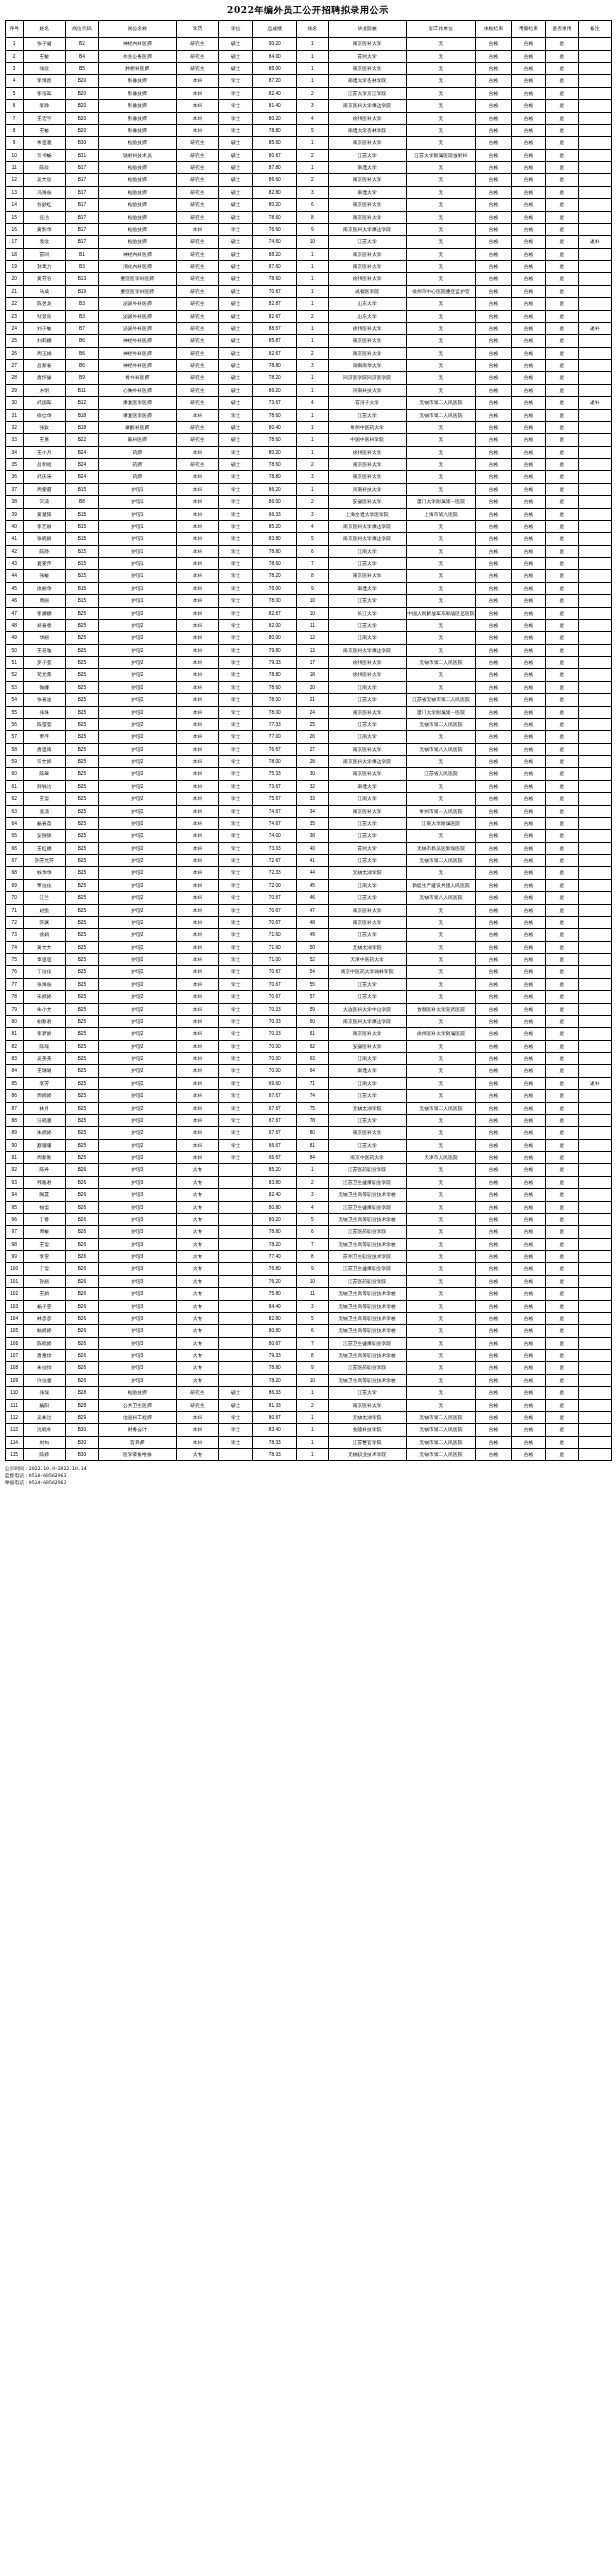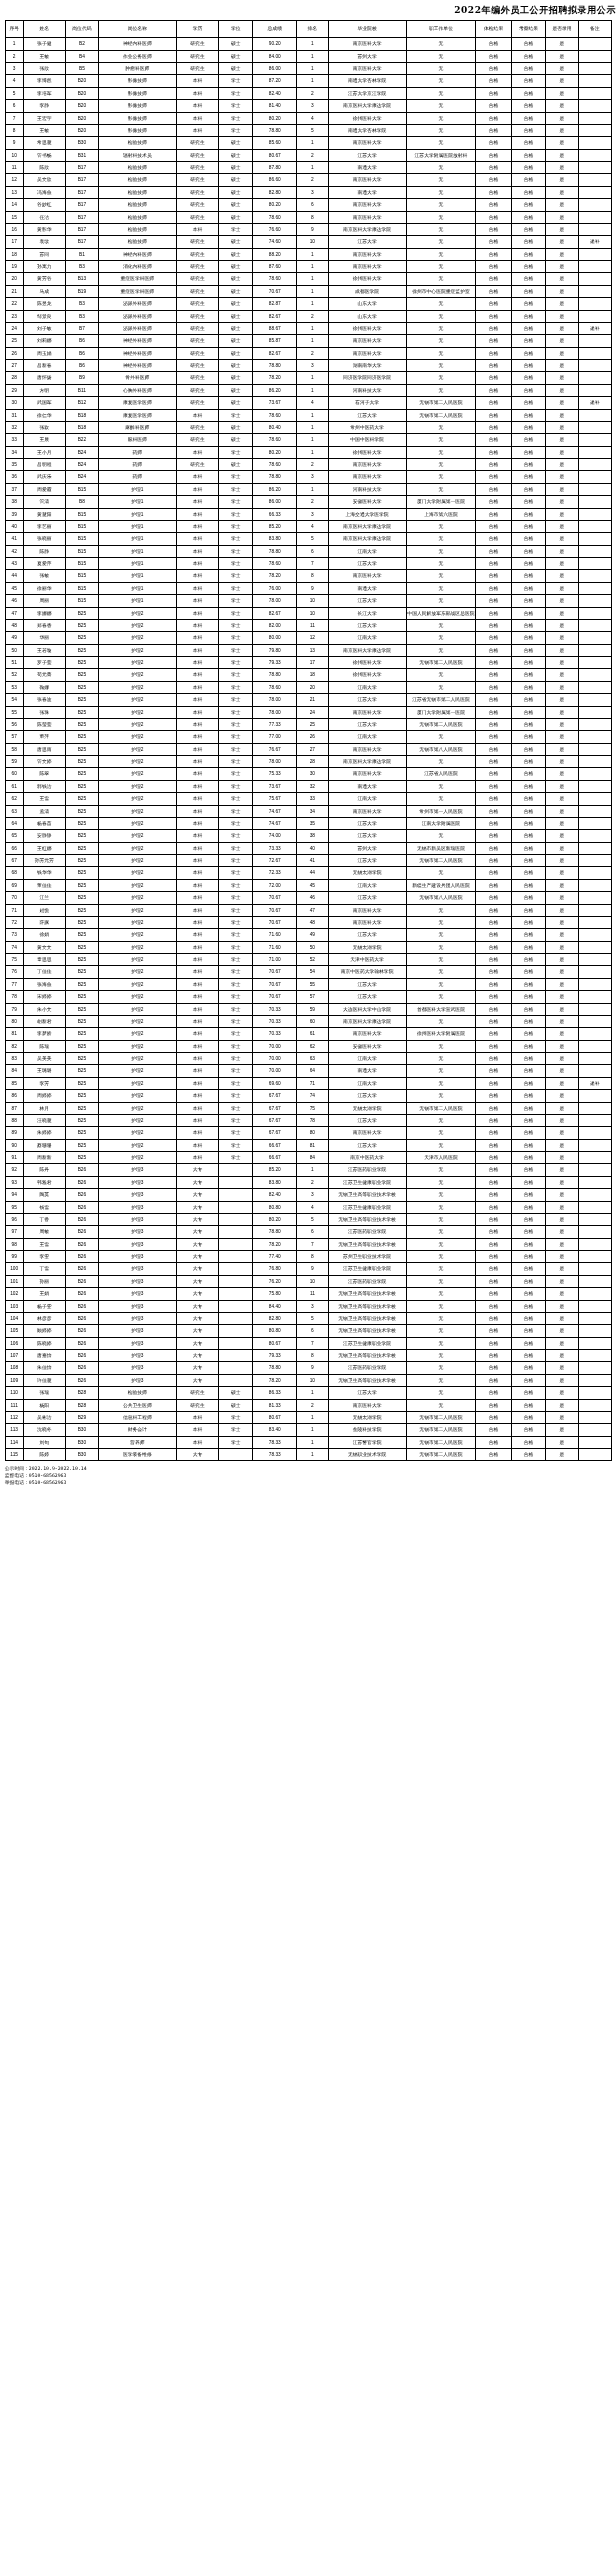--- a/index.html
+++ b/index.html
@@ -3,21 +3,21 @@
 <meta charset="utf-8">
 <style>
   html,body{margin:0;padding:0;background:#ffffff;}
   body{
     font-family:"Liberation Sans","DejaVu Sans",sans-serif;
     width:616px;
     color:#000;
   }
   .page{width:616px;padding:0;box-sizing:border-box;}
   .title{
-    text-align:right;
+    text-align:center;
     font-size:9px;
     font-weight:bold;
     padding:3.6px 0 3px 0;
     letter-spacing:0.6px;
     font-family:"DejaVu Serif","Liberation Serif",serif;
   }
   table.main{
     border-collapse:collapse;
     width:607px;
     margin:0 4.8px;

